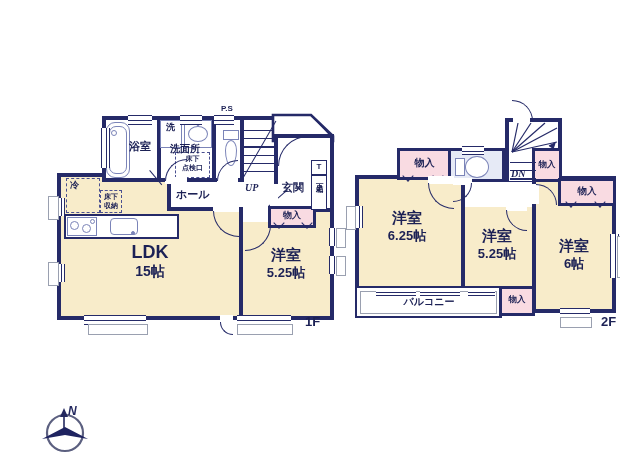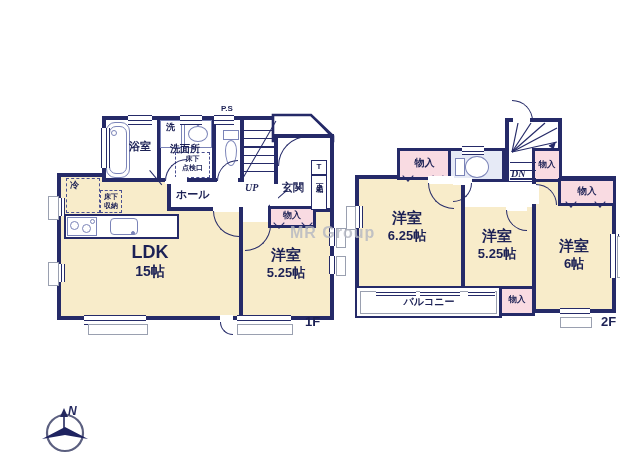--- a/index.html
+++ b/index.html
@@ -209,21 +209,20 @@
     <div class="lbl ctr" style="left:330px;top:210px;width:106px;font-size:15px;">洋室</div>
     <div class="lbl ctr" style="left:330px;top:229px;width:106px;font-size:13px;">6.25帖</div>
     <div class="lbl ctr" style="left:437px;top:228px;width:72px;font-size:15px;">洋室</div>
     <div class="lbl ctr" style="left:437px;top:247px;width:72px;font-size:13px;">5.25帖</div>
     <div class="lbl ctr" style="left:510px;top:238px;width:80px;font-size:15px;">洋室</div>
     <div class="lbl ctr" style="left:510px;top:257px;width:80px;font-size:13px;">6帖</div>
     <div class="lbl ctr" style="left:345px;top:296px;width:120px;font-size:10px;">バルコニー</div>
     <div class="lbl" style="left:577px;top:315px;font-size:13px;">2F</div>
   </div>
 
-  <div id="watermark">MR Group</div>
 
   <svg class="abs" style="left:14px;top:402px;" width="56" height="58">
     <circle cx="27" cy="31" r="18" fill="none" stroke="#5c6080" stroke-width="2.2"></circle>
     <line x1="26" y1="13" x2="26" y2="31" stroke="#23285f" stroke-width="1.6"></line>
     <polygon points="26,6 22,15 30,15" fill="#23285f"></polygon>
     <polygon points="4,37 27,25 50,37 27,33" fill="#1e2360"></polygon>
     <text id="compass-n" x="30" y="13" font-size="12" font-weight="bold" font-style="italic" fill="#23285f" font-family="Liberation Sans, DejaVu Sans, sans-serif">N</text>
   </svg>
 
 </div>

